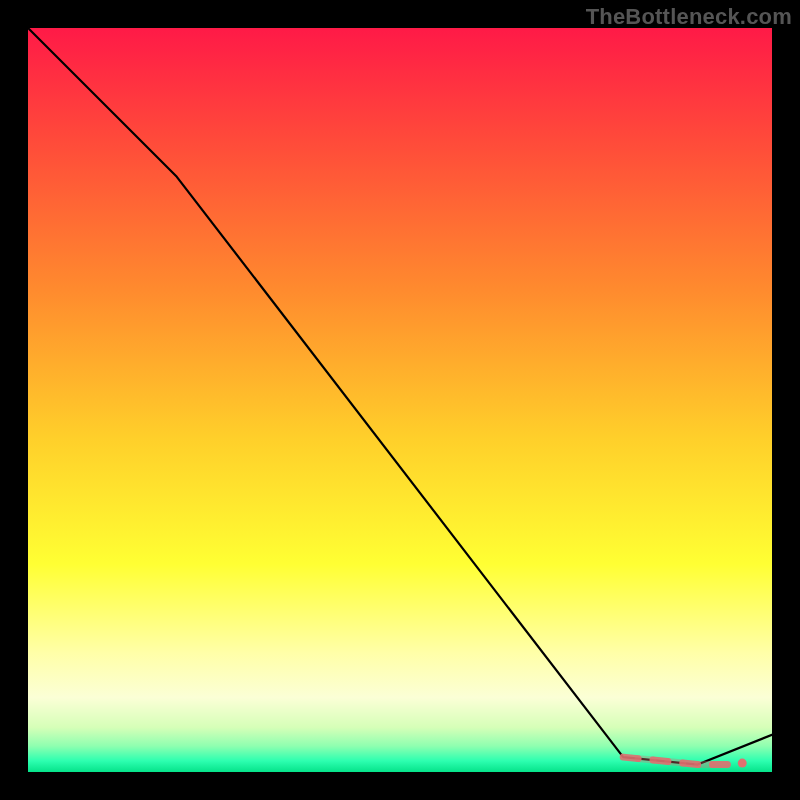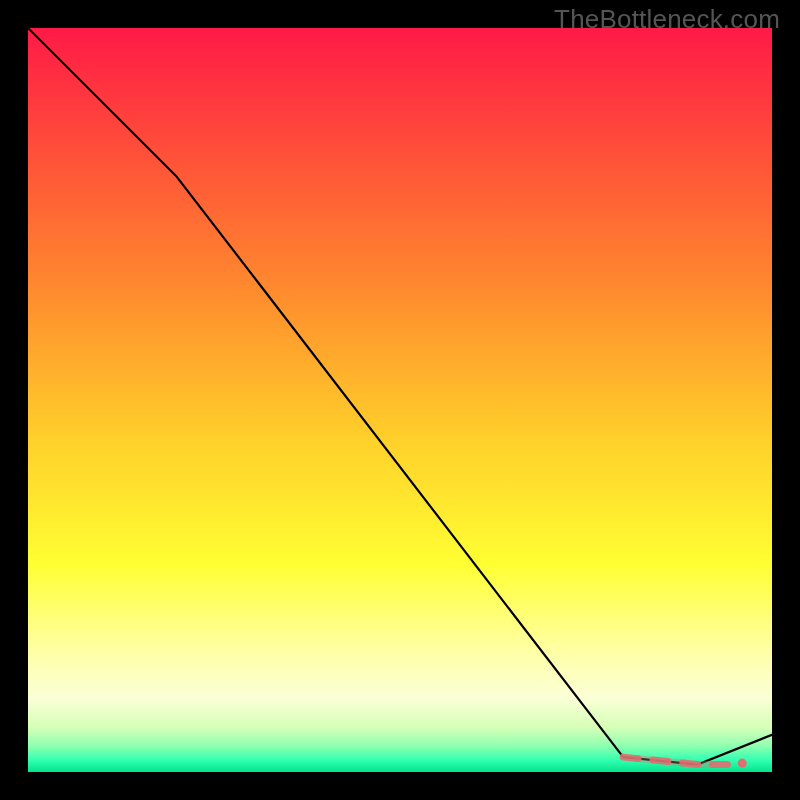--- a/index.html
+++ b/index.html
@@ -13,24 +13,24 @@
   }
   .frame {
     position: relative;
     width: 800px;
     height: 800px;
     background: #000;
   }
   .watermark {
     position: absolute;
     top: 4px;
-    right: 20px;
+    right: 8px;
     color: #555;
-    font-size: 26px;
-    font-weight: 400;
+    font-size: 22px;
+    font-weight: 700;
     letter-spacing: 0.2px;
     z-index: 5;
   }
   .plot {
     position: absolute;
     left: 28px;
     top: 28px;
     width: 744px;
     height: 744px;
   }

